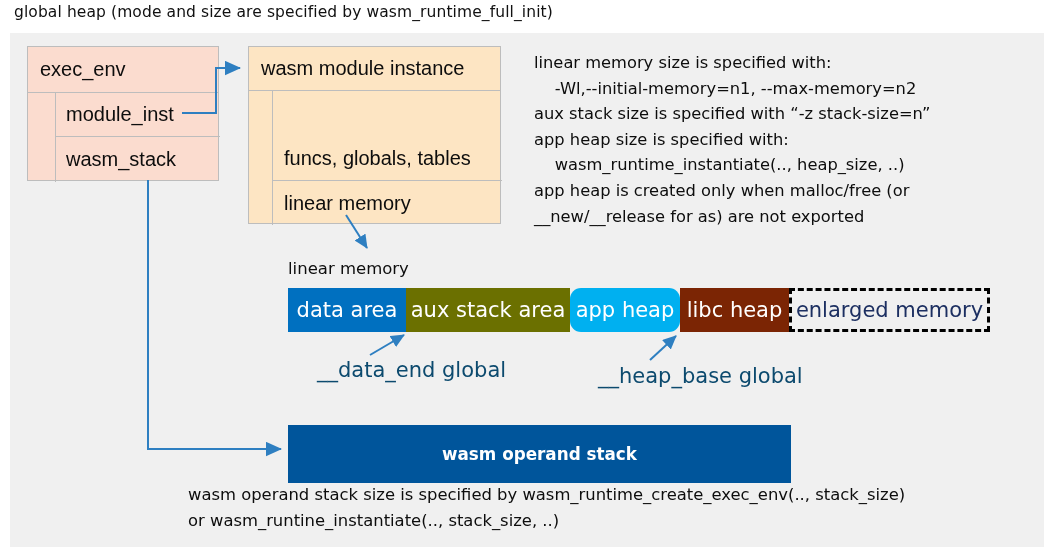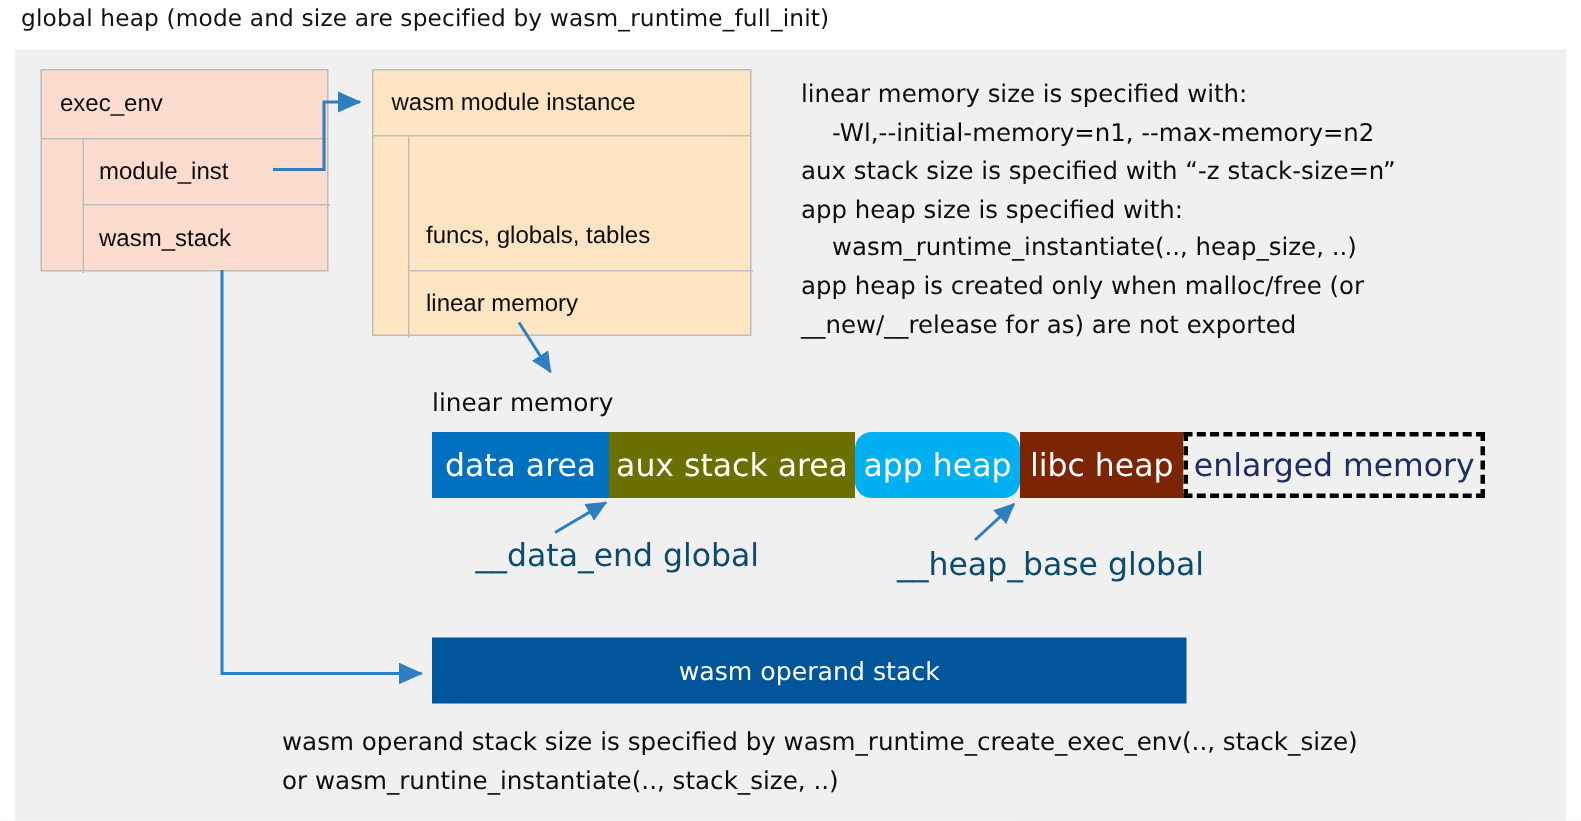--- a/index.html
+++ b/index.html
@@ -61,21 +61,21 @@
     border-right:1px solid #bdbdbd;box-sizing:border-box;
   }
   .mod-row{
     position:absolute;left:24px;width:229px;height:45px;
     box-sizing:border-box;display:flex;align-items:center;padding-left:11px;
   }
   .mod-row.m1{top:44px;border-bottom:1px solid #bdbdbd;}
   .mod-row.m2{top:89px;border-bottom:1px solid #bdbdbd;}
   .mod-row.m3{top:134px;height:44px;}
 
-  .struct-label{font-size:16px;color:#0d0d0d;font-family:"Liberation Sans",sans-serif;white-space:nowrap;}
+  .struct-label{font-size:20px;color:#0d0d0d;font-family:"Liberation Sans",sans-serif;white-space:nowrap;}
 
   
   .note-right{
     position:absolute;left:534px;top:50px;width:500px;
     font-size:16.3px;line-height:25.6px;color:#0d0d0d;
     white-space:pre;
   }
 
   
   .lm-caption{
@@ -96,23 +96,23 @@
   
   .ann{
     position:absolute;font-size:21px;color:#0c4a6e;white-space:nowrap;
   }
   .ann.data-end{left:317px;top:358px;}
   .ann.heap-base{left:598px;top:364px;}
   .ann.exported{left:303px;top:387px;}
 
   
   .opstack{
-    position:absolute;left:288px;top:425px;width:503px;height:44px;
+    position:absolute;left:288px;top:425px;width:503px;height:58px;
     background:#00559b;display:flex;align-items:center;justify-content:center;
-    color:#ffffff;font-size:16.8px;white-space:nowrap;
+    color:#ffffff;font-size:16.8px;white-space:nowrap;font-weight:bold;
   }
   .note-bottom{
     position:absolute;left:188px;top:482px;width:850px;
     font-size:16.4px;line-height:25.5px;color:#0d0d0d;white-space:pre;
   }
 
   svg.wires{position:absolute;left:0;top:0;width:1054px;height:547px;pointer-events:none;}
 </style>
 </head>
 <body>

